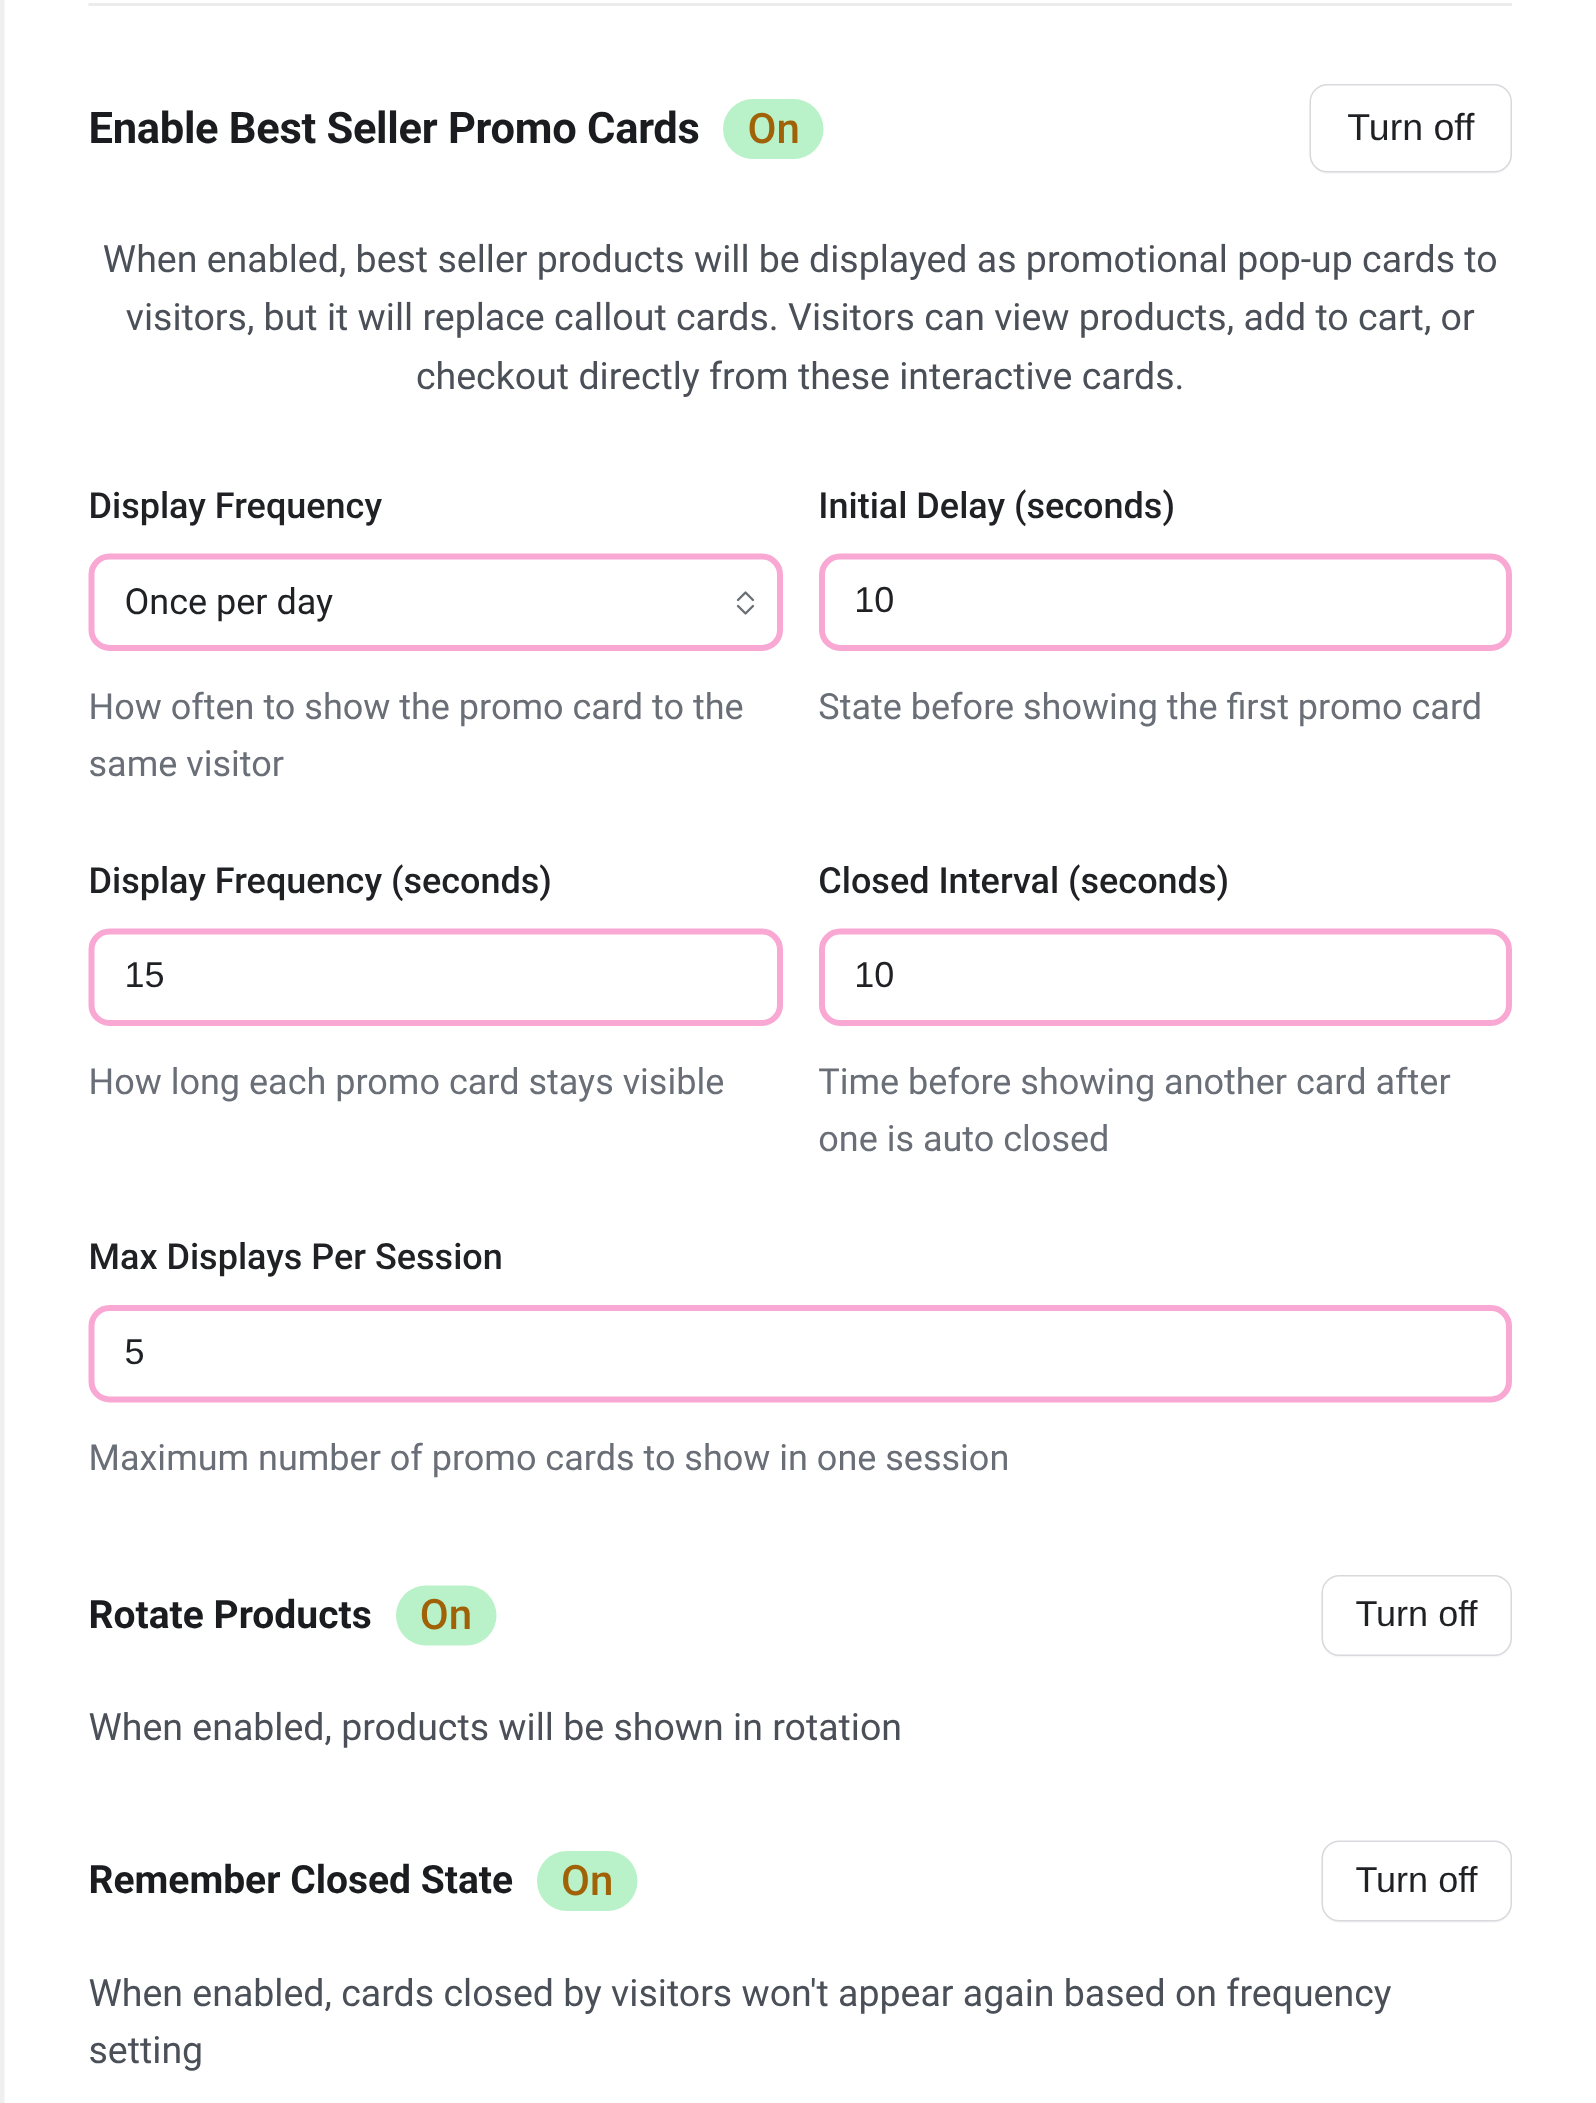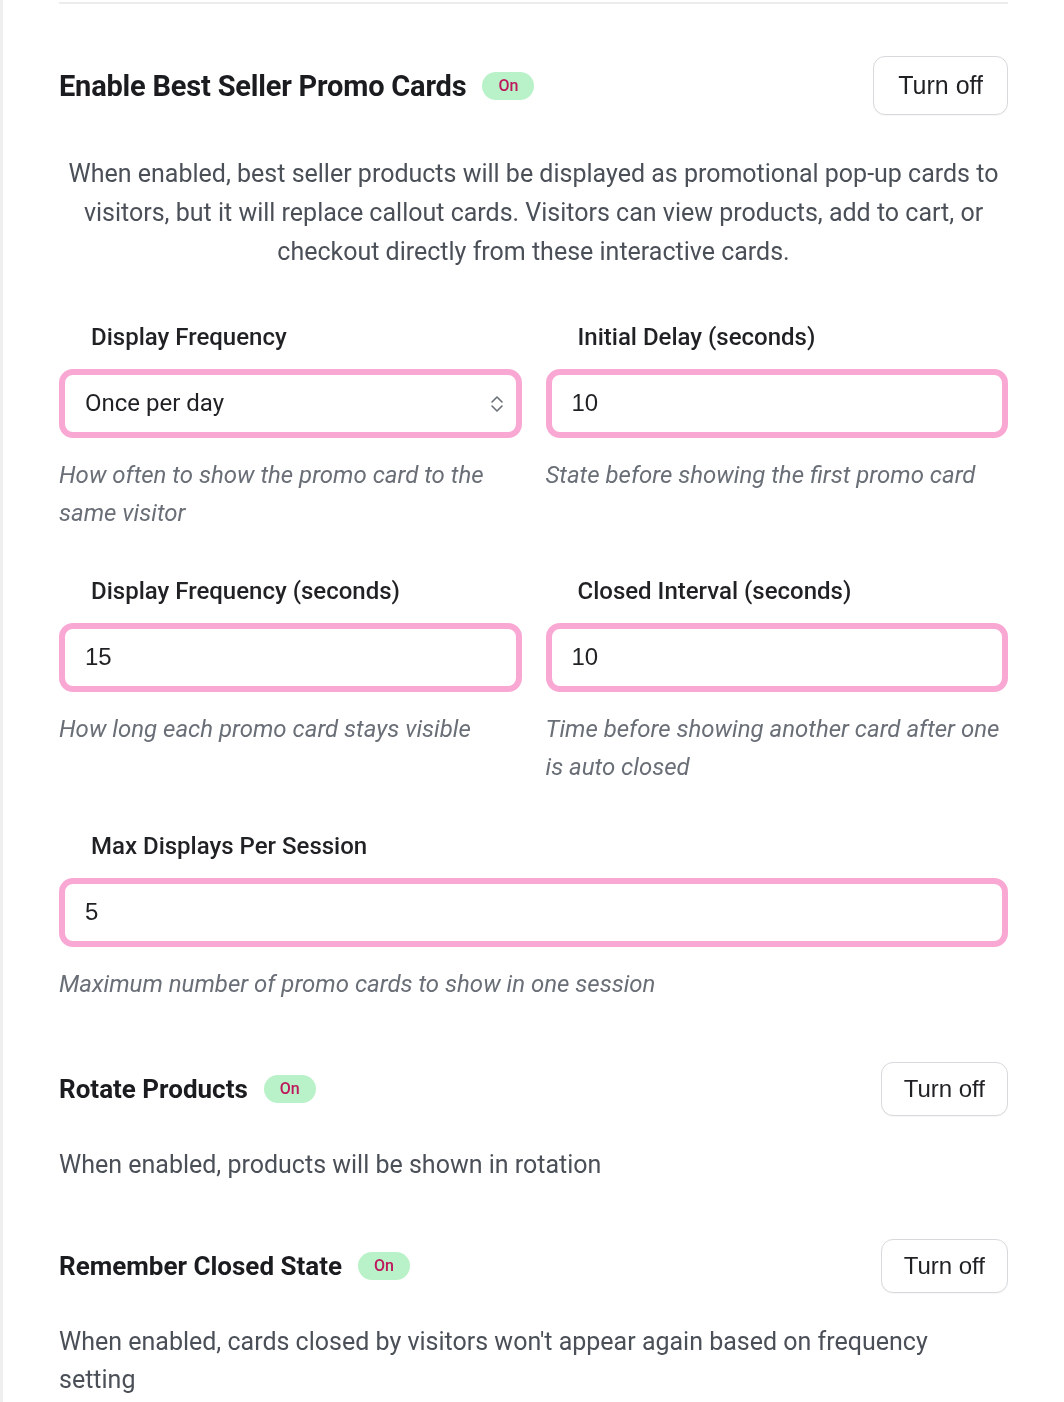--- a/index.html
+++ b/index.html
@@ -42,22 +42,22 @@
     letter-spacing: -0.2px;
     color: #1a1c1f;
   }
   .title-md {
     font-size: 26px;
     font-weight: 700;
     color: #1a1c1f;
   }
   .badge-on {
     background: #b9f2c8;
-    color: #be185d;
-    font-size: 16px;
+    color: #a16207;
+    font-size: 28px;
     font-weight: 500;
     padding: 6px 16px 6px 16px;
     border-radius: 999px;
     line-height: 1;
   }
   .btn {
     background: #ffffff;
     border: 1px solid #d7d9dc;
     border-radius: 12px;
     padding: 12px 22px;
@@ -90,31 +90,30 @@
     column-gap: 24px;
     row-gap: 44px;
     margin-top: 52px;
   }
   .field {}
   .label {
     font-size: 24px;
     font-weight: 500;
     color: #1f2124;
     margin-bottom: 18px;
-    margin-left: 32px;
   }
   .control {
     position: relative;
   }
   .input, .select {
     width: 100%;
     font-size: 24px;
     color: #1f2124;
     background: #ffffff;
-    border: 6px solid #f9a8d4;
+    border: 4px solid #f9a8d4;
     border-radius: 14px;
     padding: 14px 48px 14px 20px;
     outline: none;
     line-height: 1.2;
   }
   .select { appearance: none; -webkit-appearance: none; cursor: pointer; }
   .select-caret {
     position: absolute;
     right: 18px;
     top: 50%;
@@ -124,21 +123,20 @@
     gap: 0px;
     color: #6b7076;
     pointer-events: none;
   }
   .select-caret svg { display: block; }
   .help {
     margin-top: 18px;
     font-size: 24px;
     line-height: 1.6;
     color: #6a6f77;
-    font-style: italic;
   }
   .field-full {
     margin-top: 46px;
   }
   .toggle-block {
     margin-top: 58px;
   }
   .toggle-block + .toggle-block { margin-top: 56px; }
 </style>
 </head>

